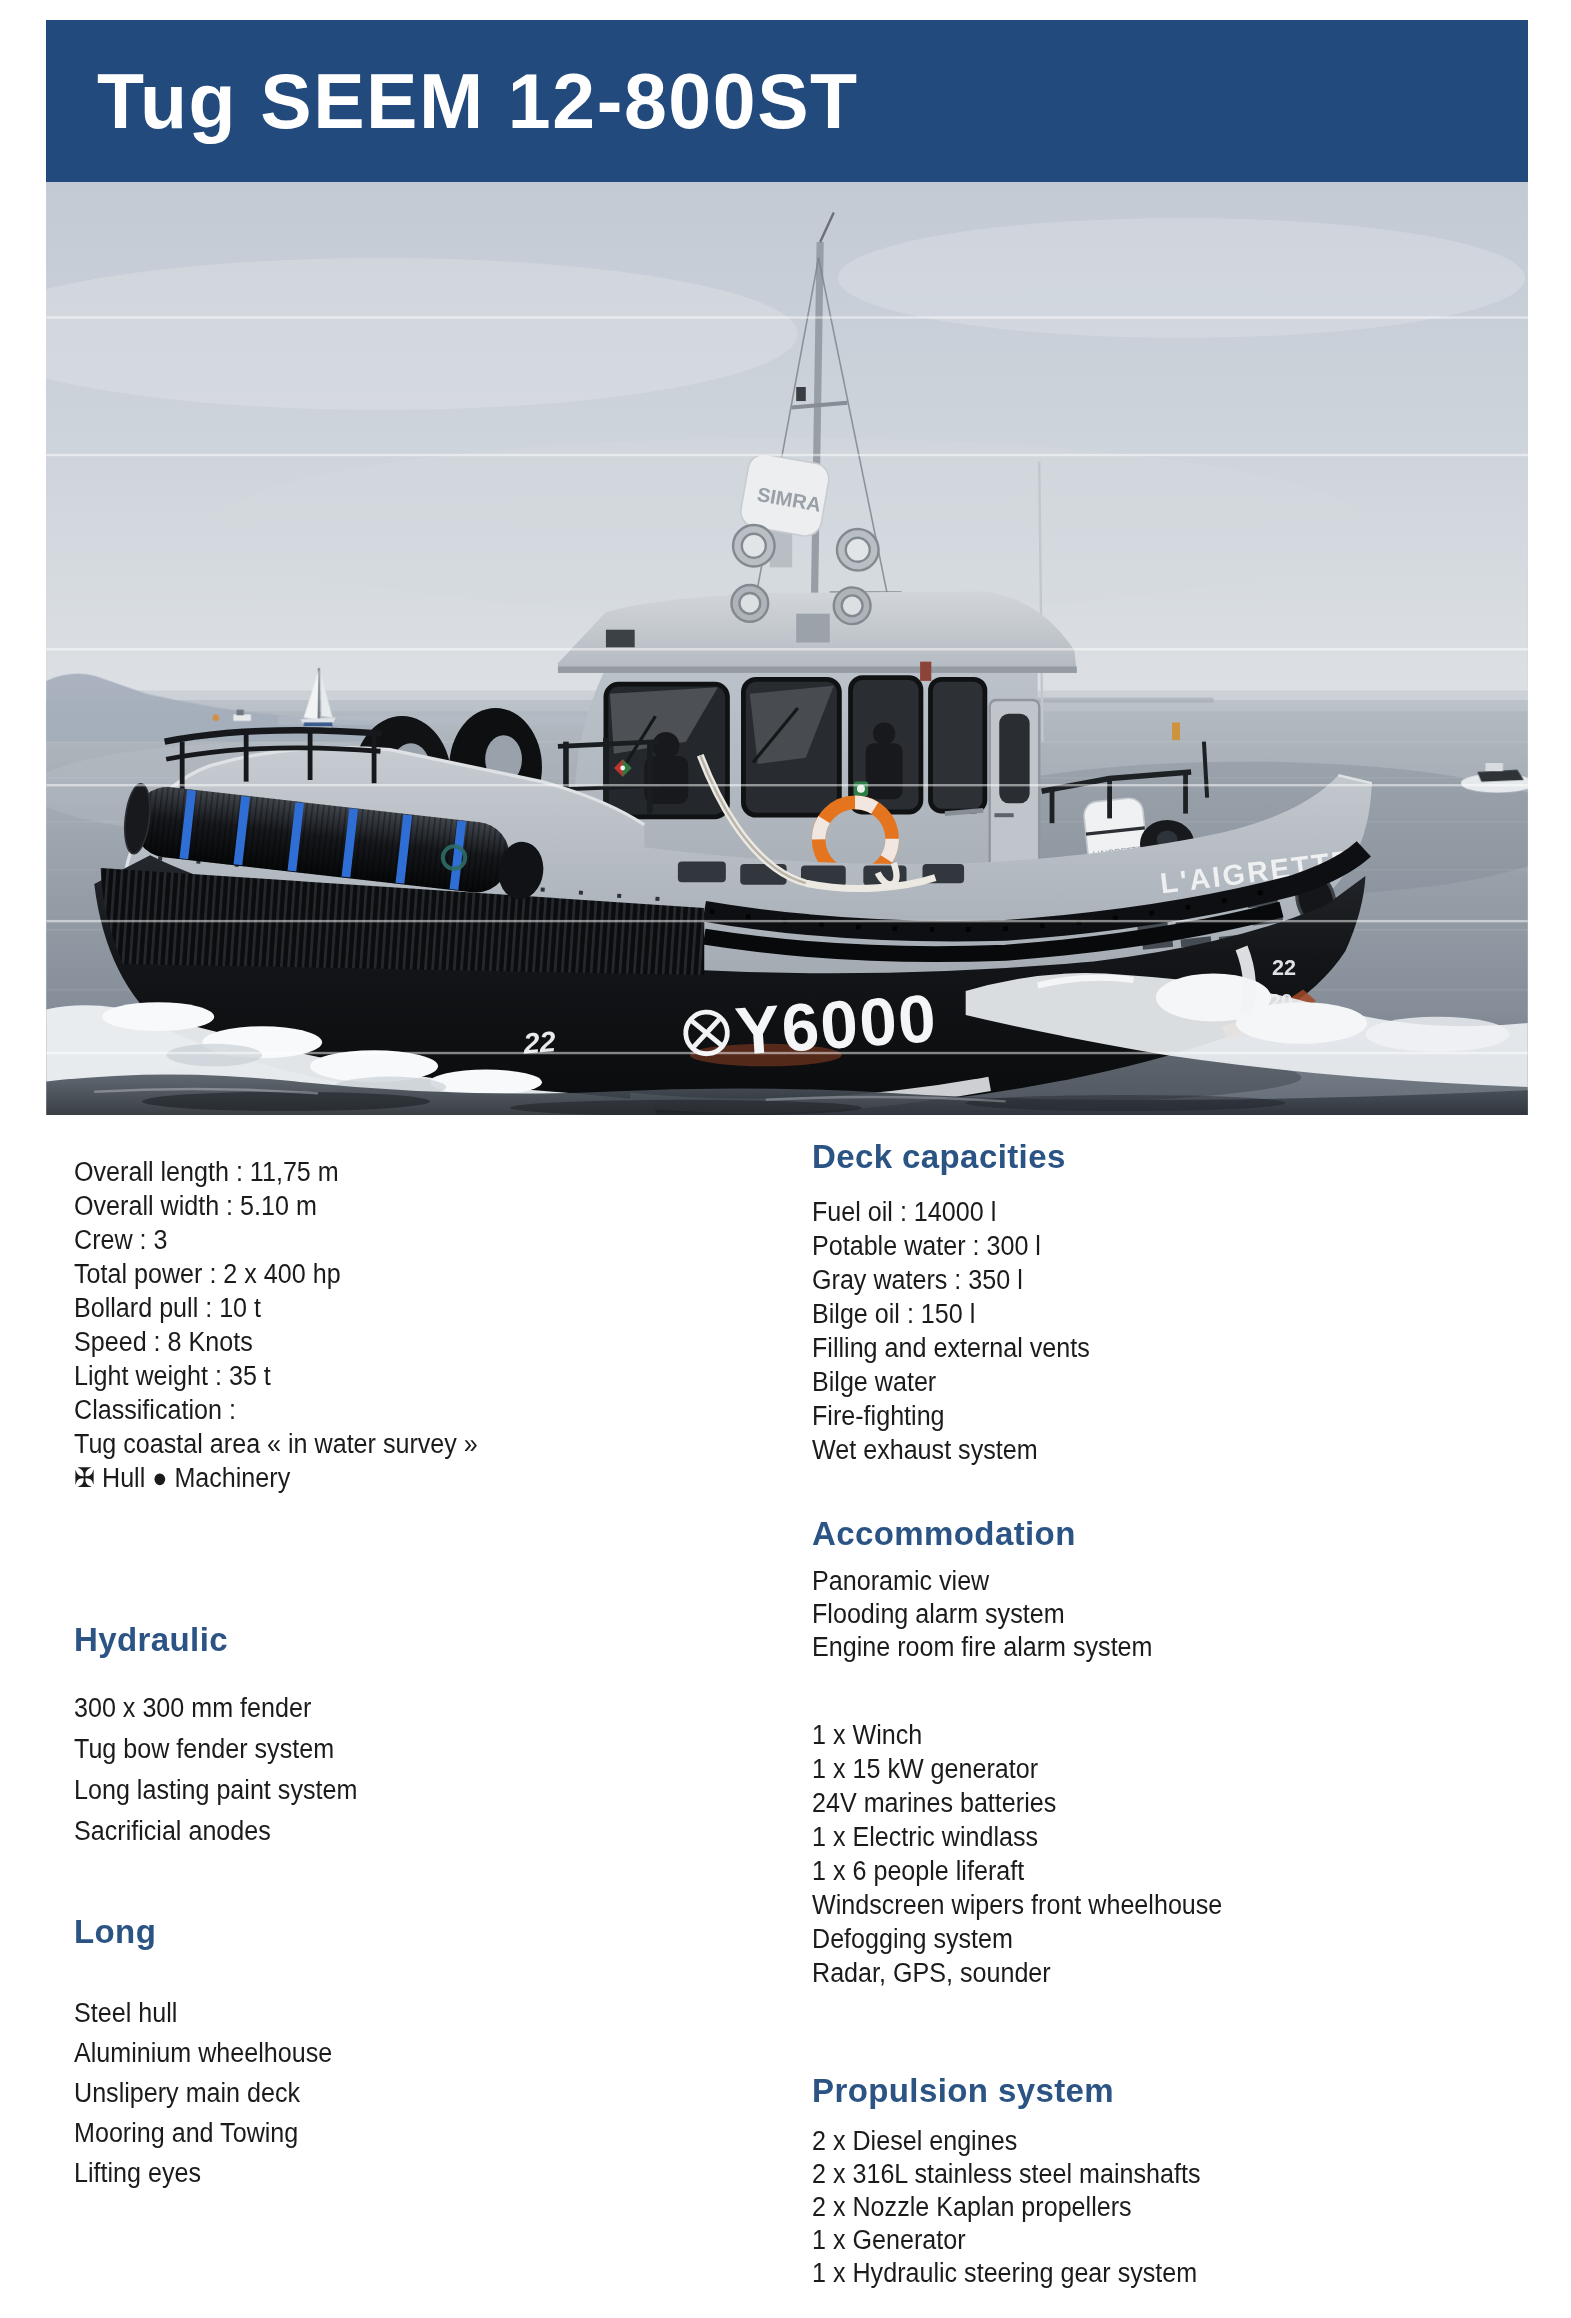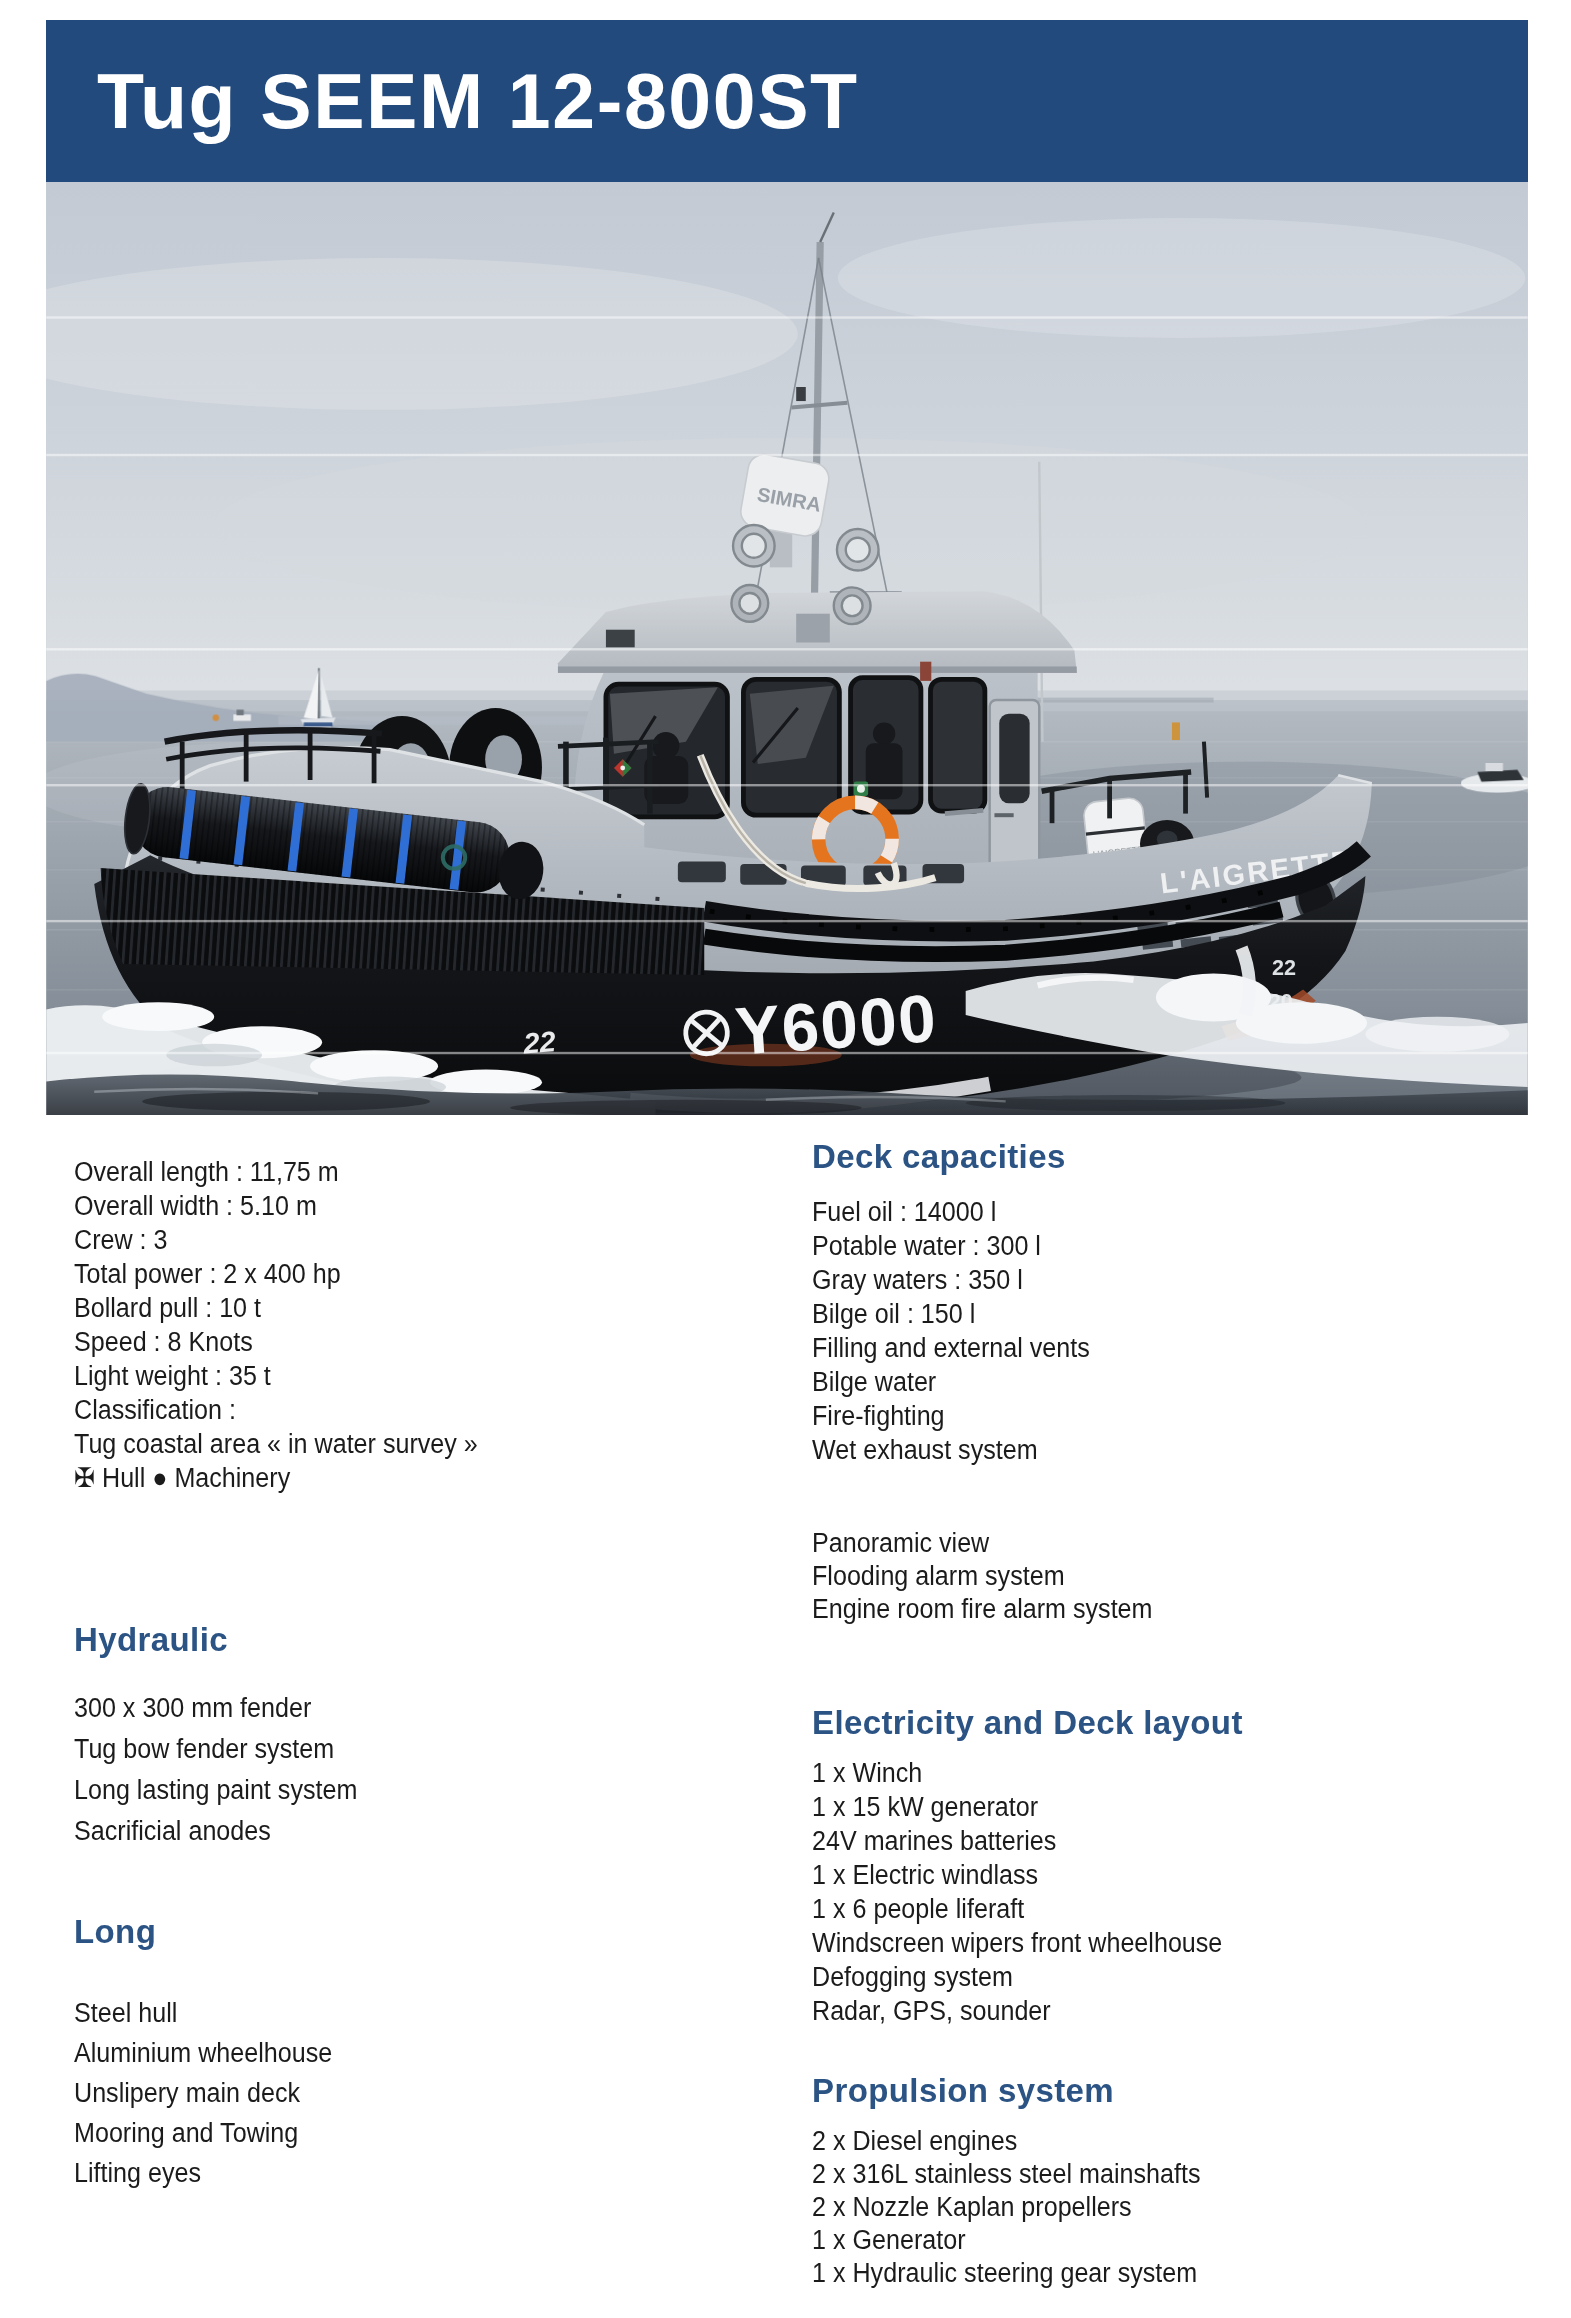--- a/index.html
+++ b/index.html
@@ -416,29 +416,29 @@
         <div>Gray waters : 350 l</div>
         <div>Bilge oil : 150 l</div>
         <div>Filling and external vents</div>
         <div>Bilge water</div>
         <div>Fire-fighting</div>
         <div>Wet exhaust system</div>
       </div>
     </section>
 
     <section class="sec" id="sec-accommodation">
+      <h2>Accommodation</h2>
       <div class="lines">
         <div>Panoramic view</div>
         <div>Flooding alarm system</div>
         <div>Engine room fire alarm system</div>
       </div>
     </section>
 
     <section class="sec" id="sec-electricity">
-      <h2>Electricity and Deck layout</h2>
       <div class="lines">
         <div>1 x Winch</div>
         <div>1 x 15 kW generator</div>
         <div>24V marines batteries</div>
         <div>1 x Electric windlass</div>
         <div>1 x 6 people liferaft</div>
         <div>Windscreen wipers front wheelhouse</div>
         <div>Defogging system</div>
         <div>Radar, GPS, sounder</div>
       </div>

